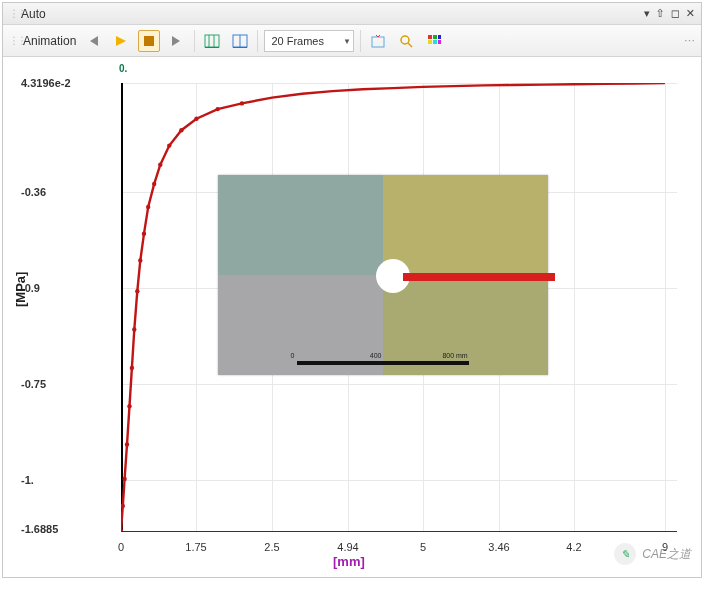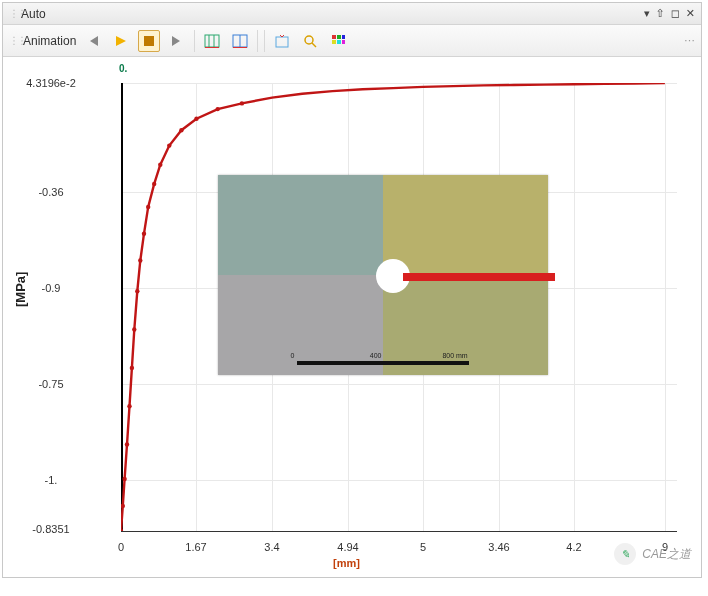--- a/index.html
+++ b/index.html
@@ -12,23 +12,23 @@
 .grip { width: 8px; display: inline-block; color: #bbb; font-size: 10px; letter-spacing: -2px; }
 .toolbar { height: 32px; background: linear-gradient(#fbfbfb,#eeeeee); border-bottom: 1px solid #d4d4d4; display: flex; align-items: center; padding: 0 6px; gap: 6px; font-size: 12px; color: #333; }
 .tbtn { height: 22px; min-width: 22px; display: inline-flex; align-items: center; justify-content: center; border: 1px solid transparent; border-radius: 2px; cursor: pointer; }
 .tbtn.active { border-color: #d6a84a; background: #fff3cf; }
 .sel { height: 22px; border: 1px solid #c8c8c8; background: #fff; display: inline-flex; align-items: center; padding: 0 18px 0 6px; position: relative; font-size: 11px; cursor: pointer; min-width: 90px; }
 .sel::after { content: "▾"; position: absolute; right: 4px; font-size: 9px; color: #555; }
 .sep { width: 1px; height: 22px; background: #d8d8d8; }
 .more { color: #999; font-size: 11px; cursor: pointer; }
 .plotarea { position: relative; width: 698px; height: 520px; background: #fff; }
 .ylabel { position: absolute; left: 10px; top: 250px; transform: rotate(-90deg); transform-origin: left top; font-size: 13px; font-weight: 600; color: #222; }
-.xlabel { position: absolute; left: 330px; bottom: 8px; font-size: 11px; font-weight: 600; color: #c2410c; }
+.xlabel { position: absolute; left: 330px; bottom: 8px; font-size: 13px; font-weight: 600; color: #a21caf; }
 .tick { position: absolute; font-size: 11px; color: #333; }
-.ytick { right: 620px; text-align: center; width: 60px; }
+.ytick { right: 620px; text-align: left; width: 60px; font-weight: bold; }
 .xtick { bottom: 24px; text-align: center; width: 40px; }
 .gridline { position: absolute; background: #e8e8e8; }
 .hgrid { left: 118px; width: 556px; height: 1px; }
 .vgrid { top: 26px; width: 1px; height: 448px; }
 .axis-x { position: absolute; left: 118px; top: 474px; width: 556px; height: 1px; background: #333; }
 .axis-y { position: absolute; left: 118px; top: 26px; width: 2px; height: 448px; background: #000; }
 svg.curve { position: absolute; left: 118px; top: 26px; width: 556px; height: 448px; }
 .legend0 { position: absolute; left: 116px; top: 6px; font-size: 10px; font-weight: 600; color: #0a7a4a; }
 .inset { position: absolute; left: 215px; top: 118px; width: 330px; height: 200px; box-shadow: 0 0 2px rgba(0,0,0,.3); }
 .quad { position: absolute; width: 50%; height: 50%; }
@@ -93,20 +93,21 @@
         </svg>
       </span>
     <span class="tbtn">
         <svg width="16" height="14">
           <rect x="1" y="1" width="14" height="12" fill="none" stroke="#3a7fd6"></rect>
           <line x1="8" y1="1" x2="8" y2="13" stroke="#3a7fd6"></line>
           <rect x="1" y="13" width="14" height="1" fill="#d33"></rect>
         </svg>
       </span>
     <span class="sep"></span>
+    <span class="sel">20 Frames</span>
     <span class="sep"></span>
     <span class="tbtn">
         <svg width="14" height="14">
           <rect x="1" y="3" width="12" height="10" fill="none" stroke="#5aa8e0"></rect>
           <path d="M5 1l2 2 2-2" stroke="#d33" fill="none"></path>
         </svg>
       </span>
     <span class="tbtn">
         <svg width="14" height="14">
           <circle cx="6" cy="6" r="4" fill="none" stroke="#d9a000" stroke-width="1.5"></circle>
@@ -146,25 +147,25 @@
     <div class="gridline vgrid" style="left:662px"></div>
 
     <div class="axis-x"></div>
     <div class="axis-y"></div>
 
     <span class="tick ytick" style="top:20px">4.3196e-2</span>
     <span class="tick ytick" style="top:129px">-0.36</span>
     <span class="tick ytick" style="top:225px">-0.9</span>
     <span class="tick ytick" style="top:321px">-0.75</span>
     <span class="tick ytick" style="top:417px">-1.</span>
-    <span class="tick ytick" style="top:466px">-0.8351</span>
+    <span class="tick ytick" style="top:466px">-1.6885</span>
 
     <span class="tick xtick" style="left:98px">0</span>
-    <span class="tick xtick" style="left:173px">1.67</span>
-    <span class="tick xtick" style="left:249px">3.4</span>
+    <span class="tick xtick" style="left:173px">1.75</span>
+    <span class="tick xtick" style="left:249px">2.5</span>
     <span class="tick xtick" style="left:325px">4.94</span>
     <span class="tick xtick" style="left:400px">5</span>
     <span class="tick xtick" style="left:476px">3.46</span>
     <span class="tick xtick" style="left:551px">4.2</span>
     <span class="tick xtick" style="left:642px">9</span>
 
     <span class="ylabel">[MPa]</span>
     <span class="xlabel">[mm]</span>
 
     <svg class="curve">

